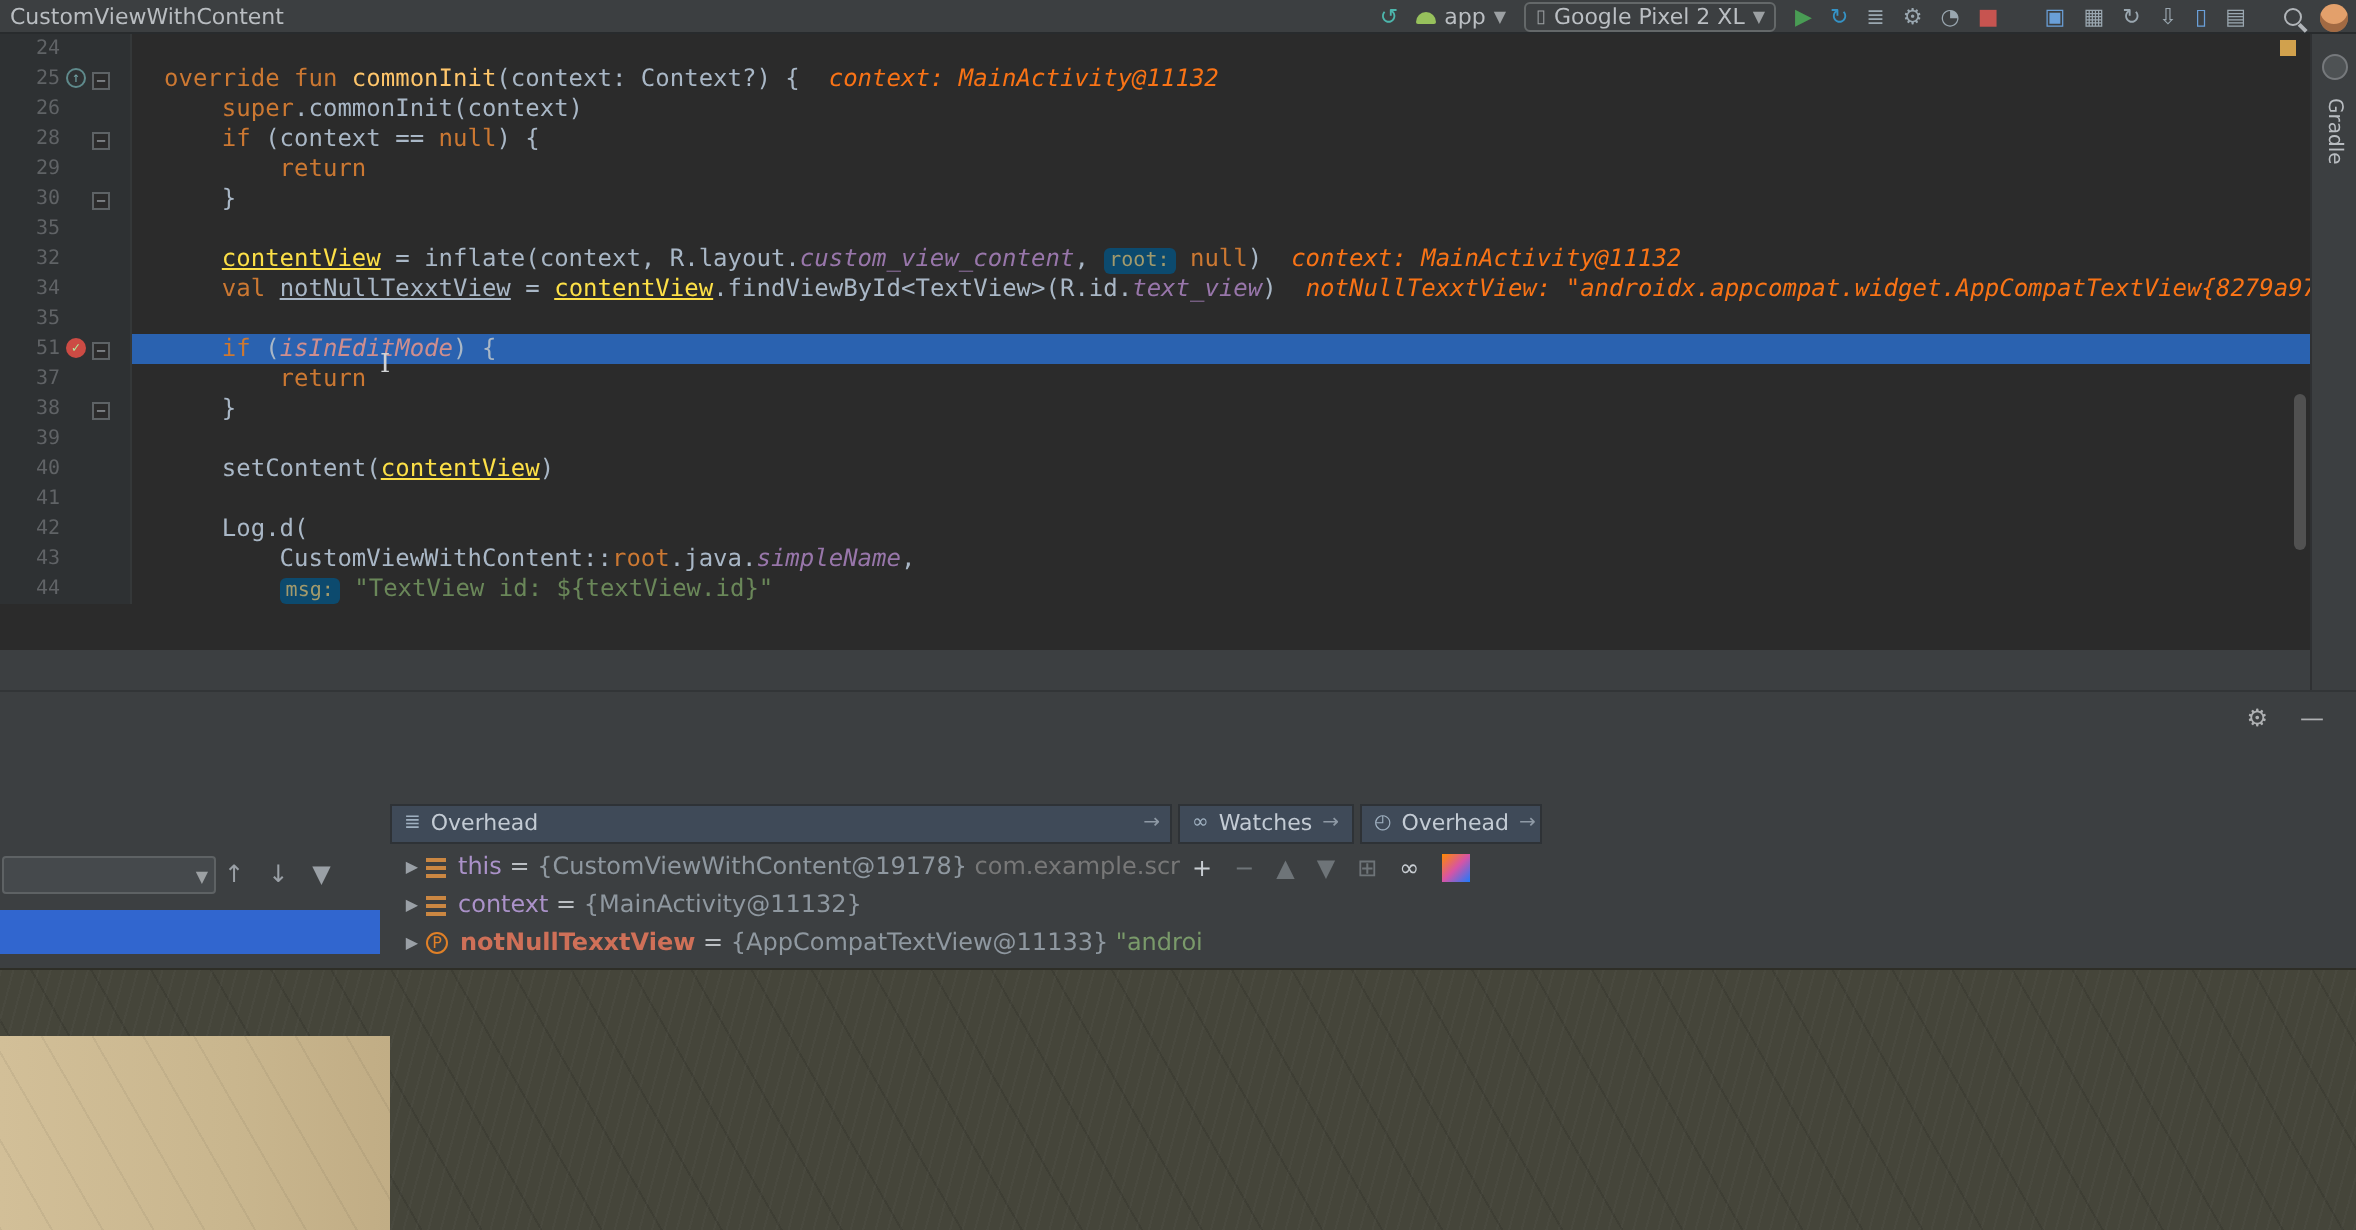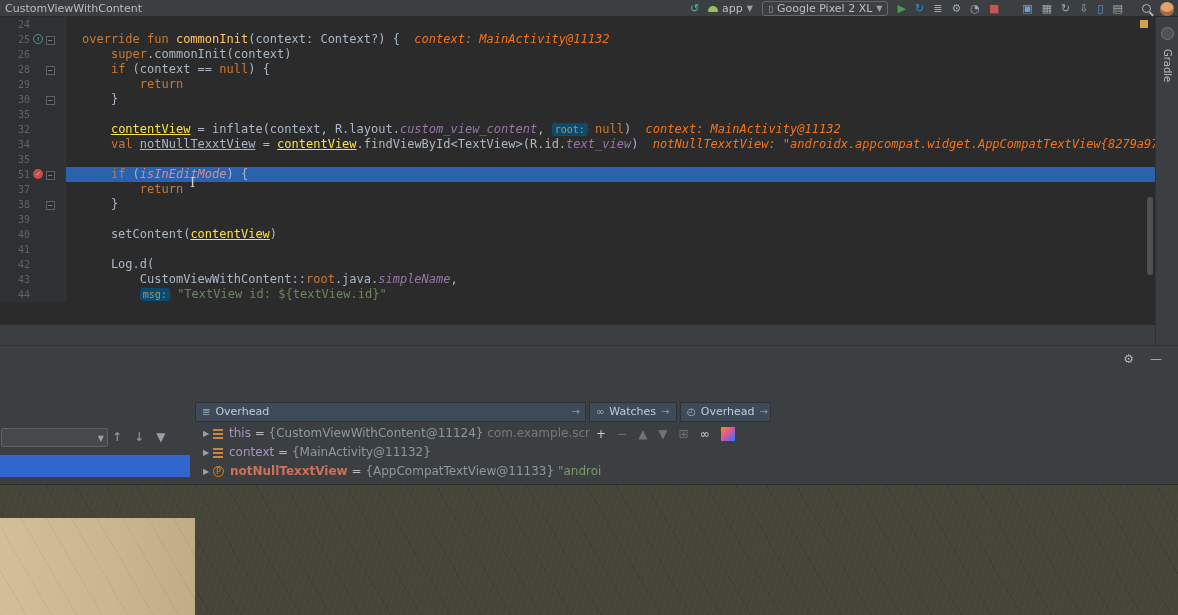--- a/index.html
+++ b/index.html
@@ -228,21 +228,21 @@
       </span>
       <span class="frames-icons">
           <span class="gi" style="color: rgb(154, 160, 166);">↑</span>
           <span class="gi" style="color: rgb(154, 160, 166);">↓</span>
           <span class="gi" style="color: rgb(154, 160, 166);">▼</span>
         </span>
       <div class="frame-sel"></div>
     </div>
     <div class="vars-col">
       <div style="padding-top:2px">
-          <div class="varrow"><span class="tri">▶</span><span class="vicon variable"></span><span class="vname ">this</span><span class="veq"> = </span><span class="vval">{CustomViewWithContent@11124}</span><span class="vsuf pkg"> com.example.scr</span></div>
+          <div class="varrow"><span class="tri">▶</span><span class="vicon variable"></span><span class="vname ">this</span><span class="veq"> = </span><span class="vval">{CustomViewWithContent@19178}</span><span class="vsuf pkg"> com.example.scr</span></div>
           <div class="varrow"><span class="tri">▶</span><span class="vicon variable"></span><span class="vname ">context</span><span class="veq"> = </span><span class="vval">{MainActivity@11132}</span></div>
           <div class="varrow"><span class="tri">▶</span><span class="vicon property">P</span><span class="vname changed">notNullTexxtView</span><span class="veq"> = </span><span class="vval">{AppCompatTextView@11133}</span><span class="vsuf str"> "androi</span></div>
         </div>
       <div class="watch-controls">
           <span class="gi" style="color: rgb(200, 205, 210);">+</span>
           <span class="gi" style="color: rgb(110, 116, 120);">−</span>
           <span class="gi" style="color: rgb(110, 116, 120);">▲</span>
           <span class="gi" style="color: rgb(110, 116, 120);">▼</span>
           <span class="gi" style="color: rgb(110, 116, 120);">⊞</span>
           <span class="gi" style="color: rgb(200, 205, 210);">∞</span>

